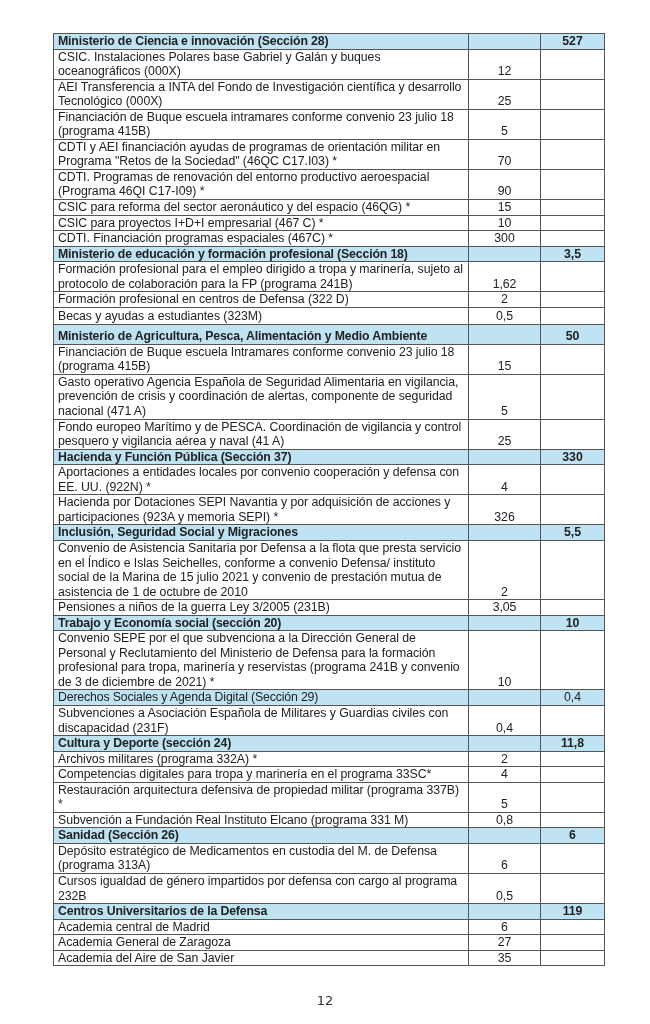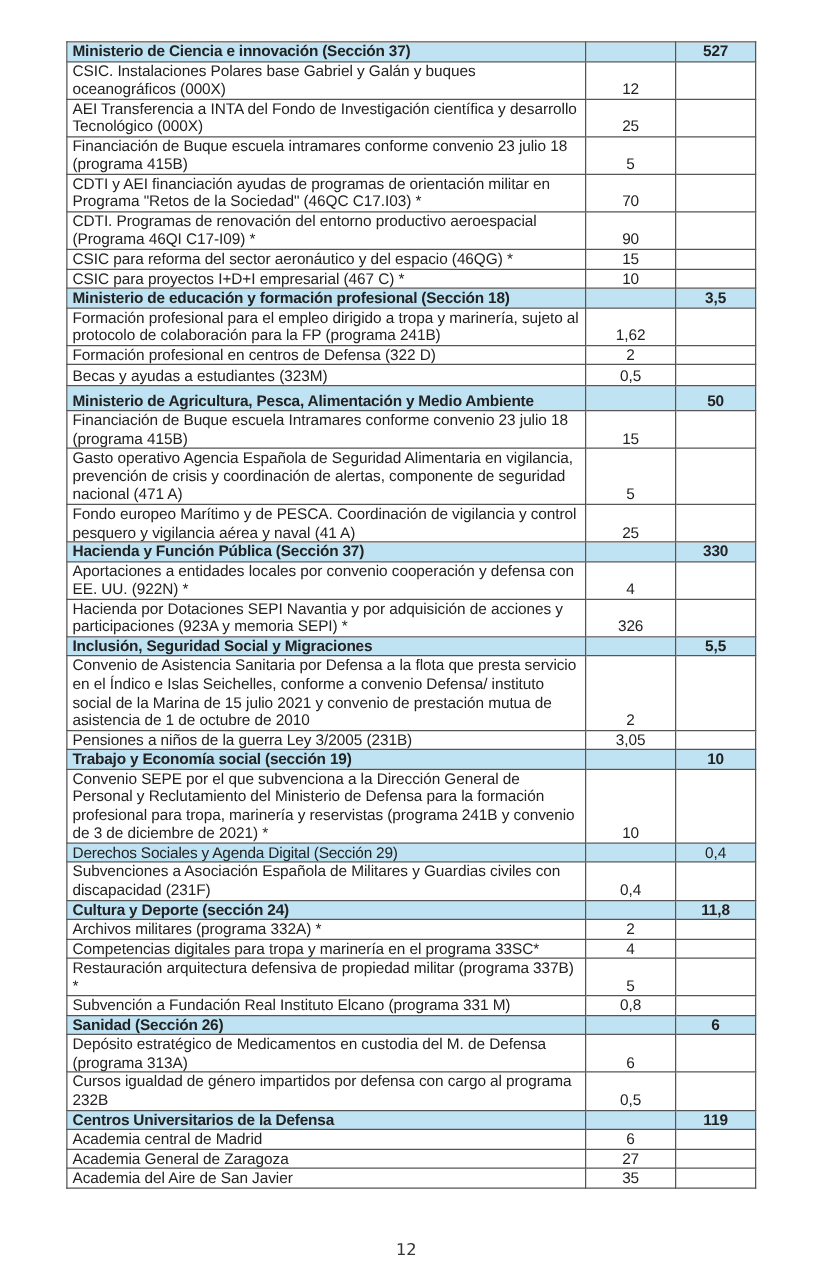--- a/index.html
+++ b/index.html
@@ -77,21 +77,21 @@
 <div class="page">
   <table class="budget">
     <colgroup>
       <col class="c-desc">
       <col class="c-amt">
       <col class="c-total">
     </colgroup>
     <tbody>
 
       <tr class="section">
-        <td class="desc">Ministerio de Ciencia e innovación (Sección 37)</td>
+        <td class="desc">Ministerio de Ciencia e innovación (Sección 28)</td>
         <td class="num"></td>
         <td class="num">527</td>
       </tr>
       <tr>
         <td>CSIC. Instalaciones Polares base Gabriel y Galán y buques oceanográficos (000X)</td>
         <td class="num">12</td>
         <td></td>
       </tr>
       <tr>
         <td>AEI Transferencia a INTA del Fondo de Investigación científica y desarrollo Tecnológico (000X)</td>
@@ -114,20 +114,25 @@
         <td></td>
       </tr>
       <tr>
         <td>CSIC para reforma del sector aeronáutico y del espacio (46QG) *</td>
         <td class="num">15</td>
         <td></td>
       </tr>
       <tr>
         <td>CSIC para proyectos I+D+I empresarial (467 C) *</td>
         <td class="num">10</td>
+        <td></td>
+      </tr>
+      <tr>
+        <td>CDTI. Financiación programas espaciales (467C) *</td>
+        <td class="num">300</td>
         <td></td>
       </tr>
 
       <tr class="section">
         <td class="desc">Ministerio de educación y formación profesional (Sección 18)</td>
         <td class="num"></td>
         <td class="num">3,5</td>
       </tr>
       <tr>
         <td>Formación profesional para el empleo dirigido a tropa y marinería, sujeto al protocolo de colaboración para la FP (programa 241B)</td>
@@ -192,21 +197,21 @@
         <td class="num">2</td>
         <td></td>
       </tr>
       <tr>
         <td>Pensiones a niños de la guerra Ley 3/2005 (231B)</td>
         <td class="num">3,05</td>
         <td></td>
       </tr>
 
       <tr class="section">
-        <td class="desc">Trabajo y Economía social (sección 19)</td>
+        <td class="desc">Trabajo y Economía social (sección 20)</td>
         <td class="num"></td>
         <td class="num">10</td>
       </tr>
       <tr>
         <td>Convenio SEPE por el que subvenciona a la Dirección General de Personal y Reclutamiento del Ministerio de Defensa para la formación profesional para tropa, marinería y reservistas (programa 241B y convenio de 3 de diciembre de 2021) *</td>
         <td class="num">10</td>
         <td></td>
       </tr>
 
       <tr class="section plain">

